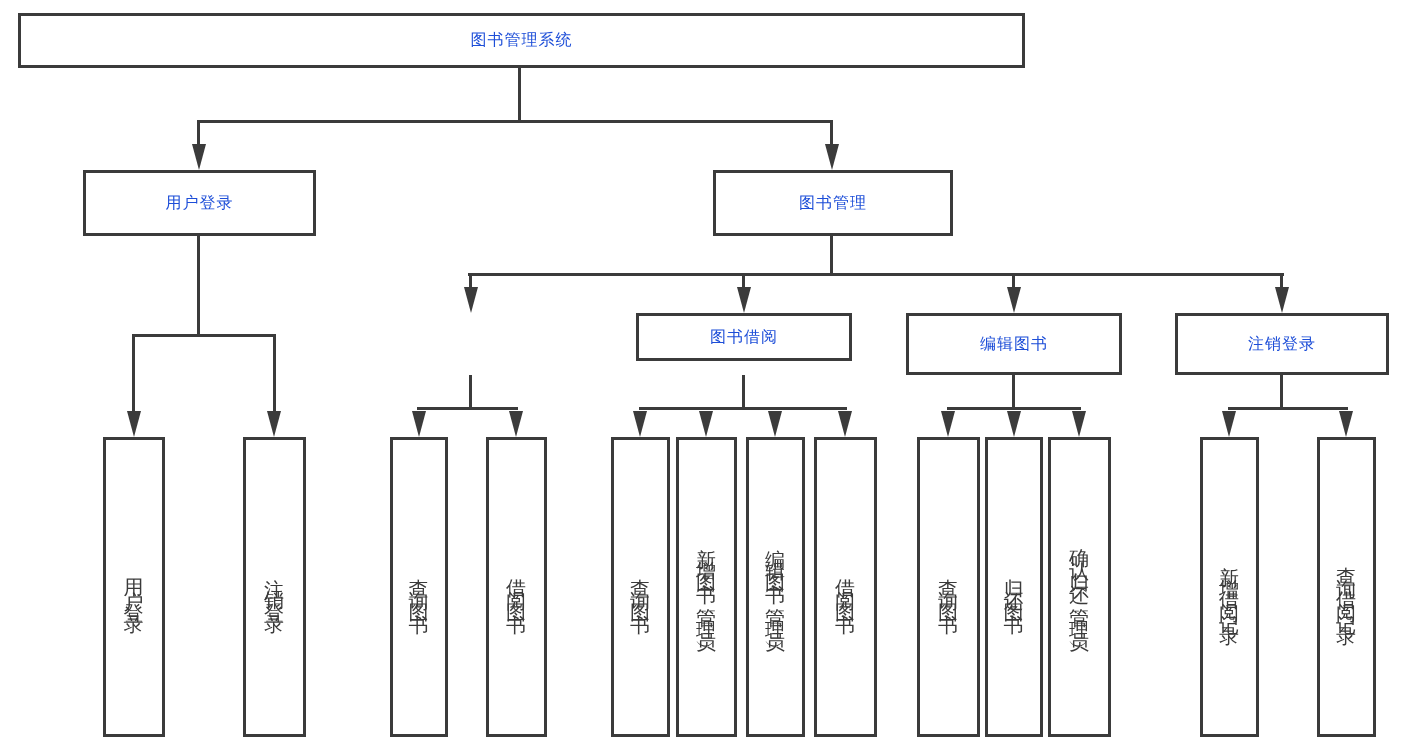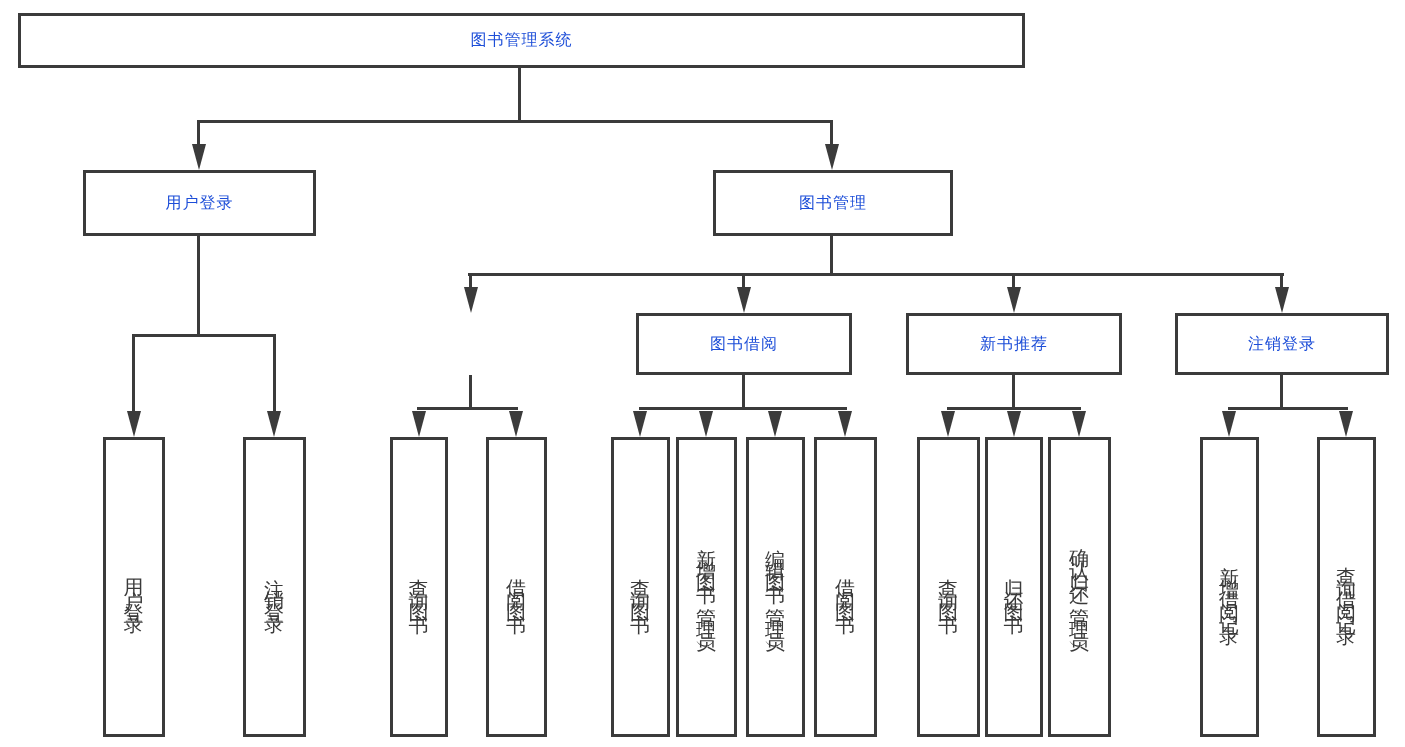--- a/index.html
+++ b/index.html
@@ -88,25 +88,25 @@
   <div class="line" style="left:468px;top:273px;width:816px;height:3px;"></div>
   <div class="line" style="left:469px;top:273px;width:3px;height:17px;"></div>
   <div class="arrow" style="left:464px;top:287px;"></div>
   <div class="line" style="left:742px;top:273px;width:3px;height:17px;"></div>
   <div class="arrow" style="left:737px;top:287px;"></div>
   <div class="line" style="left:1012px;top:273px;width:3px;height:17px;"></div>
   <div class="arrow" style="left:1007px;top:287px;"></div>
   <div class="line" style="left:1280px;top:273px;width:3px;height:17px;"></div>
   <div class="arrow" style="left:1275px;top:287px;"></div>
 
-  <div class="box" style="left:636px;top:313px;width:216px;height:62px;">
+  <div class="box" style="left:636px;top:313px;width:216px;height:48px;">
     <span class="hlabel">图书借阅</span>
   </div>
   <div class="box" style="left:906px;top:313px;width:216px;height:62px;">
-    <span class="hlabel">新书推荐</span>
+    <span class="hlabel">编辑图书</span>
   </div>
   <div class="box" style="left:1175px;top:313px;width:214px;height:62px;">
     <span class="hlabel">注销登录</span>
   </div>
 
   <div class="line" style="left:469px;top:375px;width:3px;height:35px;"></div>
   <div class="line" style="left:417px;top:407px;width:101px;height:3px;"></div>
   <div class="arrow" style="left:412px;top:411px;"></div>
   <div class="arrow" style="left:509px;top:411px;"></div>
 

